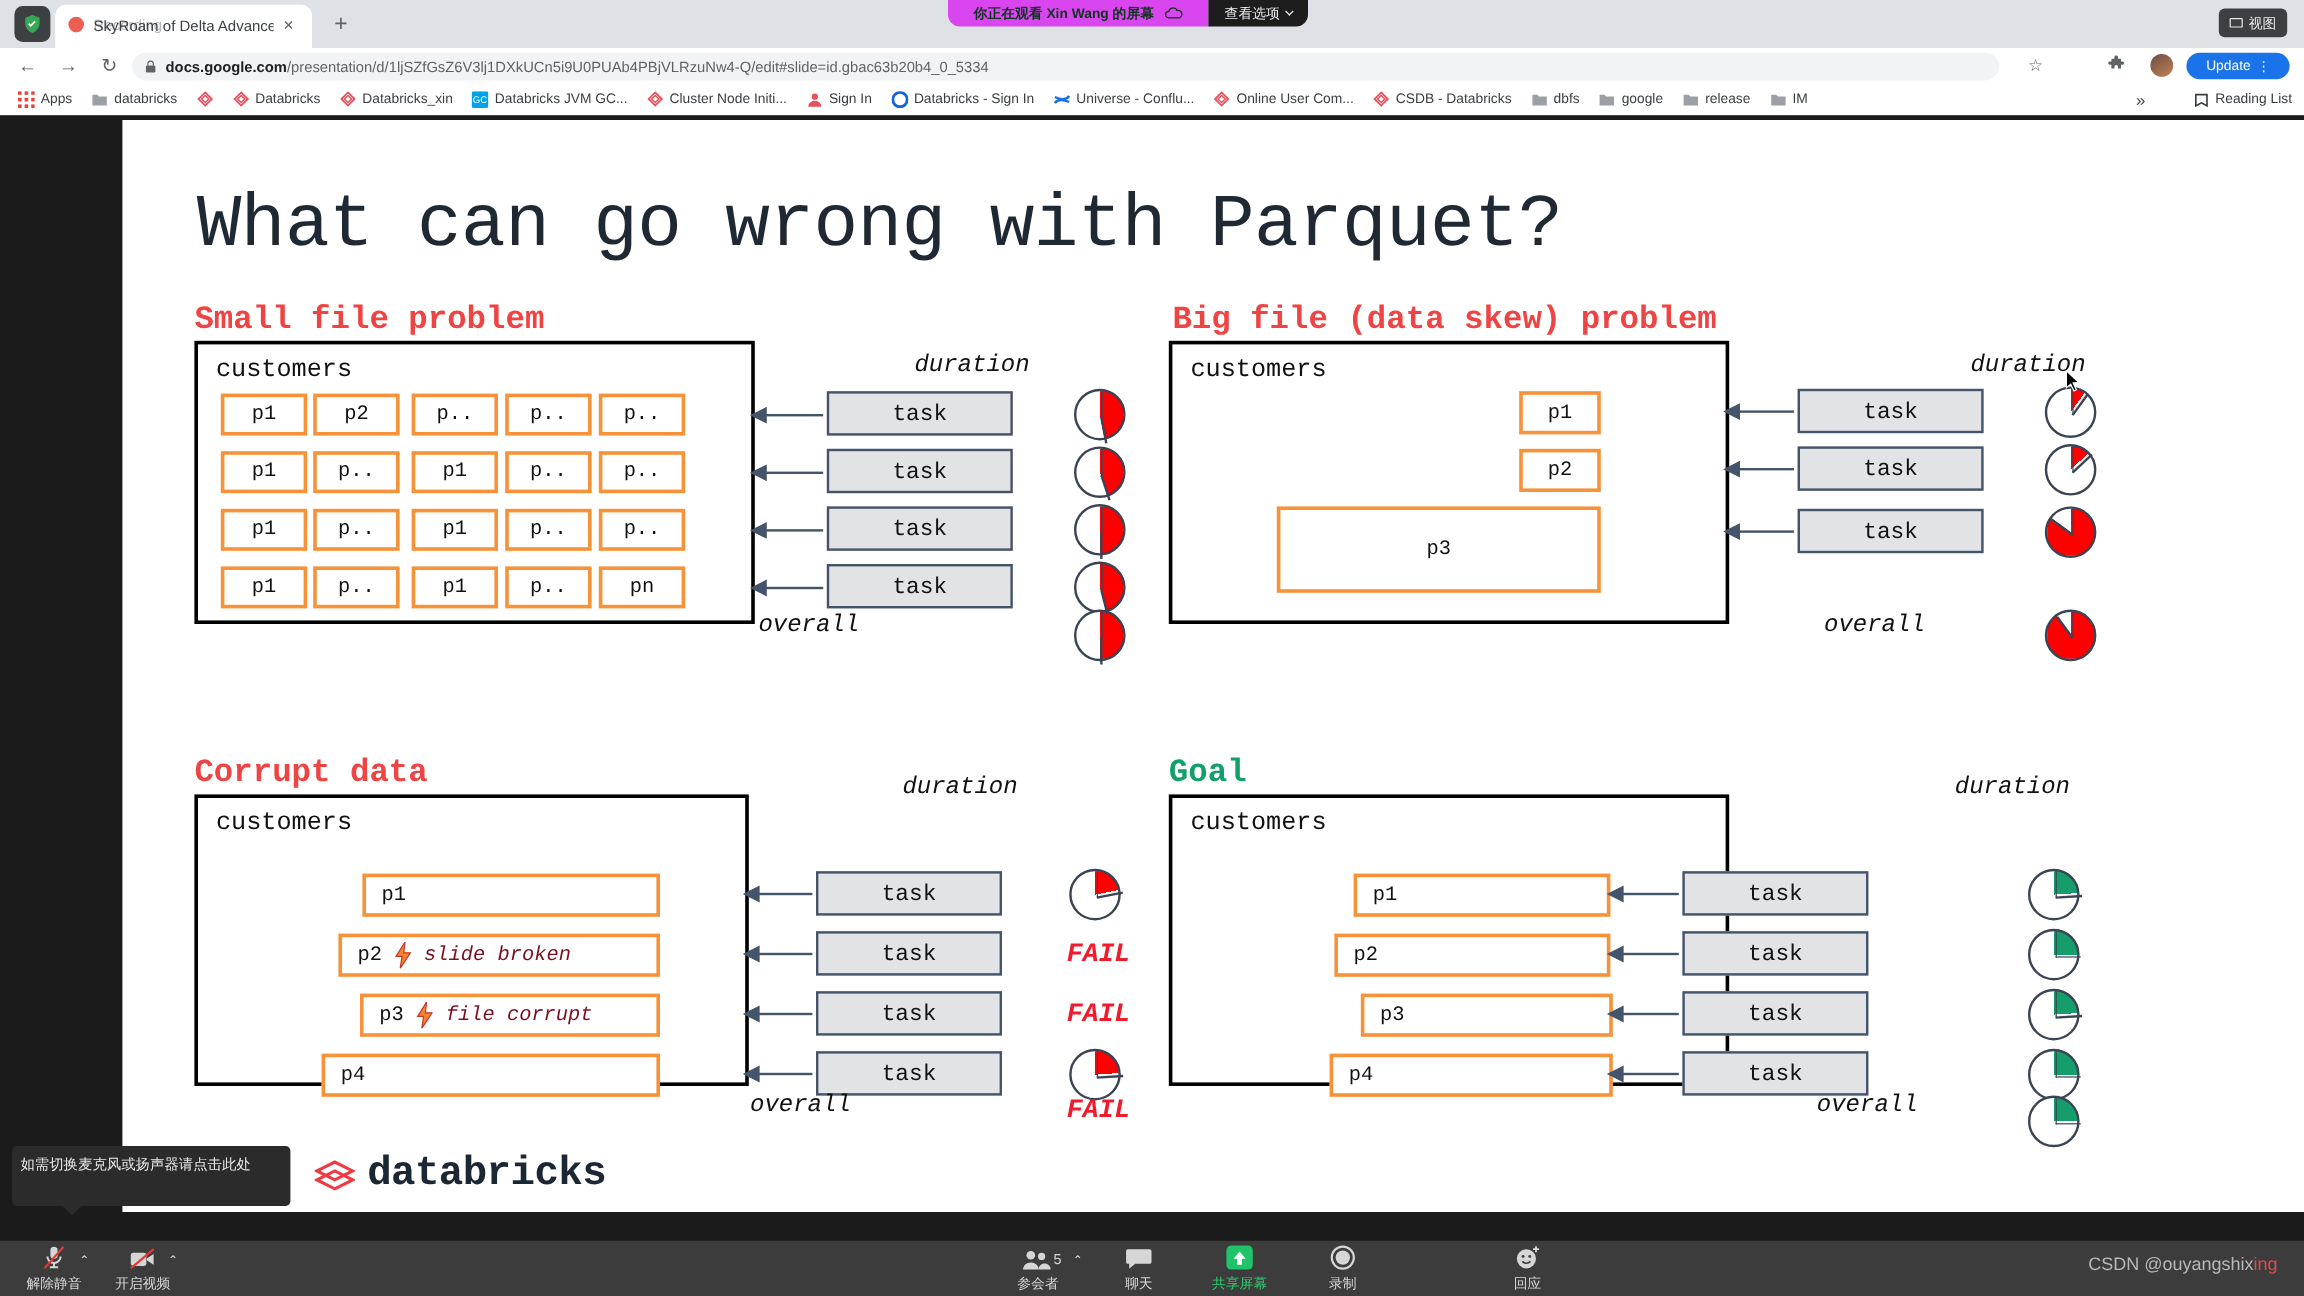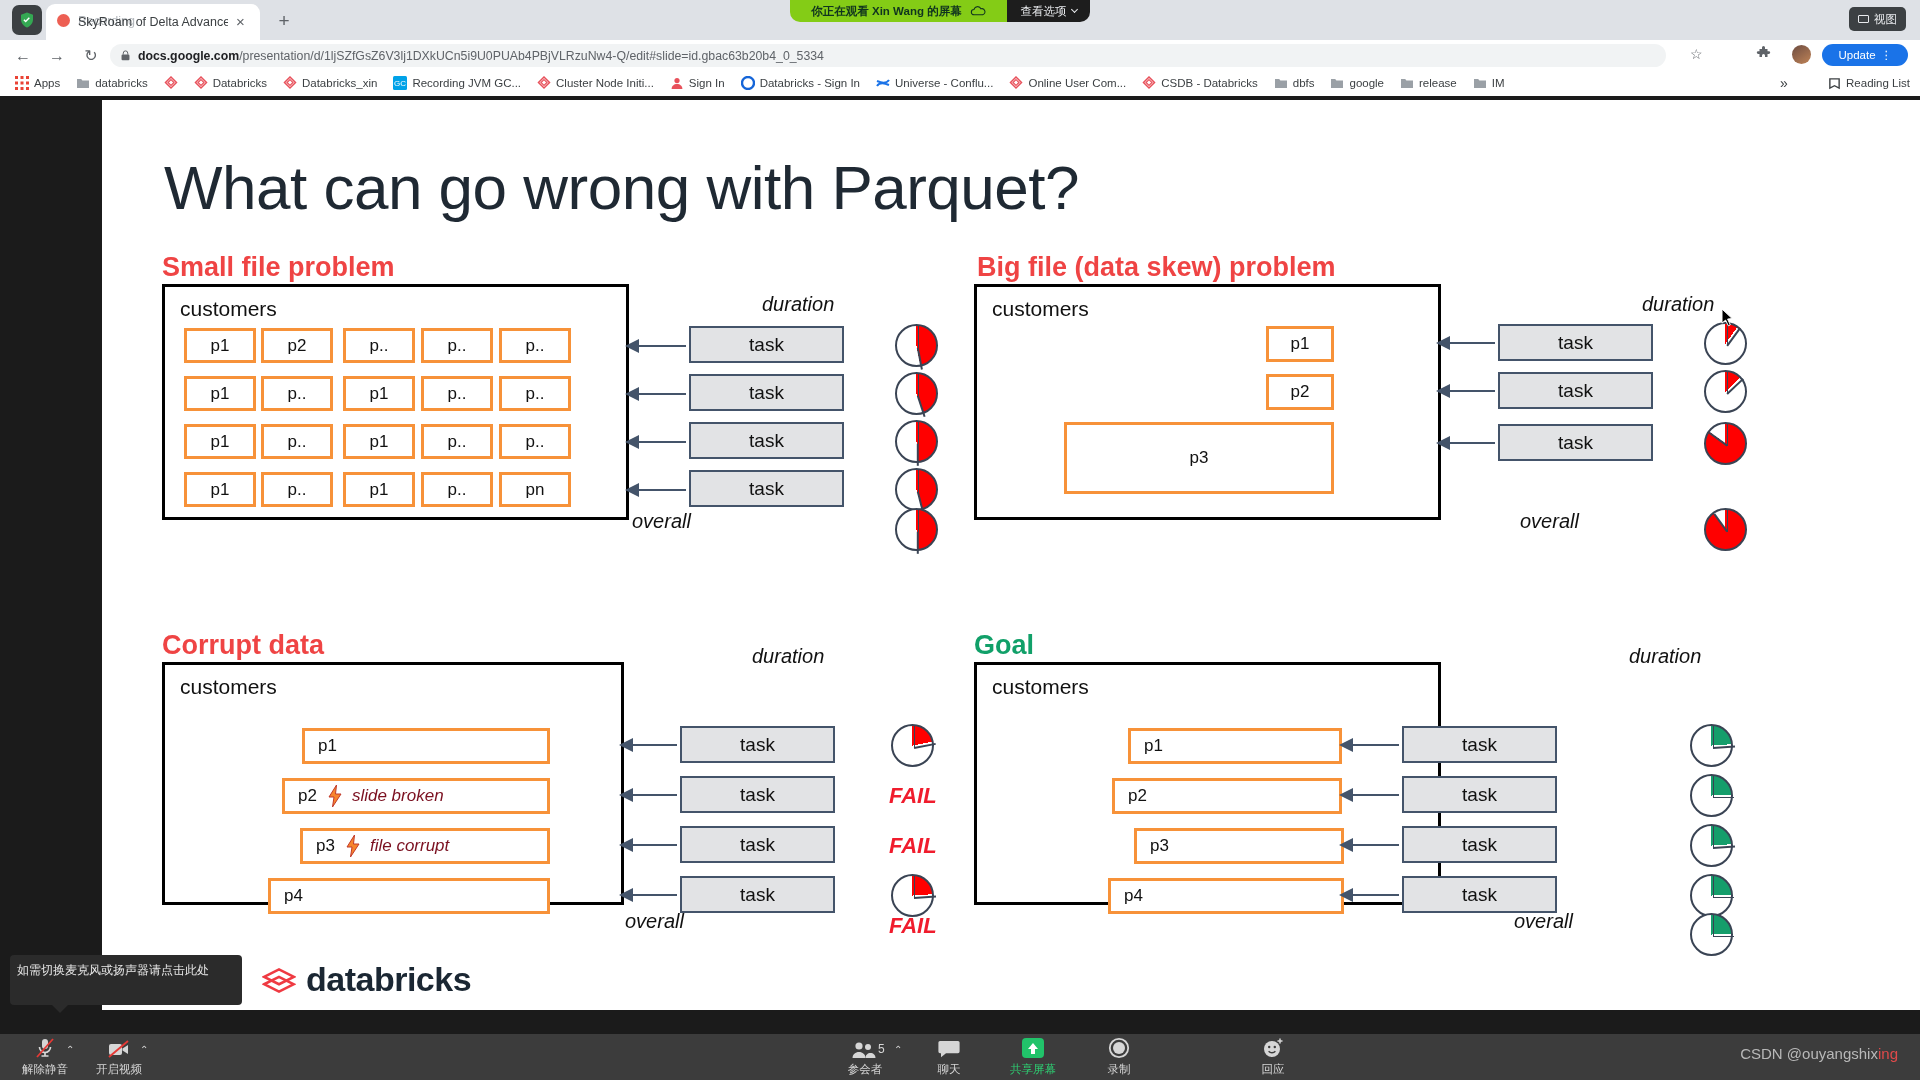--- a/index.html
+++ b/index.html
@@ -25,21 +25,21 @@
   .tab-title-ghost { position:absolute; left:32px; top:9px; width:150px; height:17px;
     font-size:12.5px; color:#9aa0a6; white-space:nowrap; overflow:hidden; line-height:17px;
     opacity:.75; }
   .tab-close { position:absolute; right:12px; top:11px; width:15px; height:15px;
     font-size:15px; line-height:14px; color:#5f6368; text-align:center; cursor:pointer; }
   .newtab { position:absolute; left:272px; top:10px; width:24px; height:24px;
     font-size:19px; line-height:22px; text-align:center; color:#5f6368; cursor:pointer; }
 
   .sharebar { position:absolute; left:790px; top:0px; width:300px; height:22px;
      background:#d8dadd; border-radius:0 0 10px 10px; }
-  .sharebar-green { position:absolute; left:0; top:0; width:217px; height:22px; background:#84cc16;
+  .sharebar-green { position:absolute; left:0; top:0; width:217px; height:22px; background:#d946ef;
      border-radius:0 0 0 10px; display:flex; align-items:center; justify-content:center; gap:8px; }
   .sharebar-green span { font-size:11.5px; color:#10341f; font-weight:600; }
   .sharebar-green .cloud { width:16px; height:11px; }
   .sharebar-dark { position:absolute; left:217px; top:0; width:83px; height:22px; background:#1d1d1d;
      border-radius:0 0 10px 0; display:flex; align-items:center; justify-content:center; gap:5px; }
   .sharebar-dark span { font-size:11.5px; color:#e8eaed; }
   .sharebar-dark i { border:solid #e8eaed; border-width:0 1.4px 1.4px 0; padding:2px;
      transform:rotate(45deg); display:inline-block; margin-bottom:3px; }
 
   .winbtn { position:absolute; right:14px; top:7px; height:24px; background:#3c4043; color:#e8eaed;
@@ -68,21 +68,21 @@
   .bm { display:flex; align-items:center; gap:5px; padding:2px 7px; border-radius:4px;
      font-size:11.5px; color:#3c4043; white-space:nowrap; cursor:pointer; }
   .bm-ico { width:14px; height:14px; flex:0 0 auto; }
   .bm-overflow { position:absolute; left:1780px; font-size:14px; color:#3c4043; }
   .reading { position:absolute; right:10px; display:flex; align-items:center; gap:5px;
      font-size:11.5px; color:#3c4043; }
 
   
   .stage { position:absolute; left:0; top:96px; width:1920px; height:944px; background:#1b1b1b; }
   .slide { position:absolute; left:102px; top:4px; width:1818px; height:910px; background:#fff;
-     overflow:hidden; }
+     overflow:hidden;font-family:Liberation Mono, monospace; }
 
   .slide-title { position:absolute; left:62px; top:52px; font-size:62px; color:#1f2933;
      font-weight:400; letter-spacing:-0.5px; }
 
   .quad-title { position:absolute; font-size:27px; font-weight:700; }
   .red { color:#ef4444;text-align:center; } .green { color:#11a069; }
 
   .panel { position:absolute; border:3.5px solid #000; background:#fff; }
   .panel-label { position:absolute; font-size:21px; color:#111; }
 
@@ -237,21 +237,21 @@
               <path d="M7 1l5.5 5.5L7 12 1.5 6.5z" fill="none" stroke="#e8515b" stroke-width="1.5"></path>
               <path d="M7 3.6l3 2.9L7 9.4 4 6.5z" fill="none" stroke="#e8515b" stroke-width="1.2"></path>
             </svg></span>
           <span>Databricks_xin</span>
         </div>
         <div class="bm">
           <span class="bm-ico"><svg viewBox="0 0 14 14">
               <rect width="14" height="14" rx="1.5" fill="#00a2e8"></rect>
               <text x="7" y="10" font-size="8" fill="#fff" text-anchor="middle" font-family="Liberation Sans">GC</text>
             </svg></span>
-          <span>Recording JVM GC...</span>
+          <span>Databricks JVM GC...</span>
         </div>
         <div class="bm">
           <span class="bm-ico"><svg viewBox="0 0 14 14">
               <path d="M7 1l5.5 5.5L7 12 1.5 6.5z" fill="none" stroke="#e8515b" stroke-width="1.5"></path>
               <path d="M7 3.6l3 2.9L7 9.4 4 6.5z" fill="none" stroke="#e8515b" stroke-width="1.2"></path>
             </svg></span>
           <span>Cluster Node Initi...</span>
         </div>
         <div class="bm">
           <span class="bm-ico"><svg viewBox="0 0 14 14">

